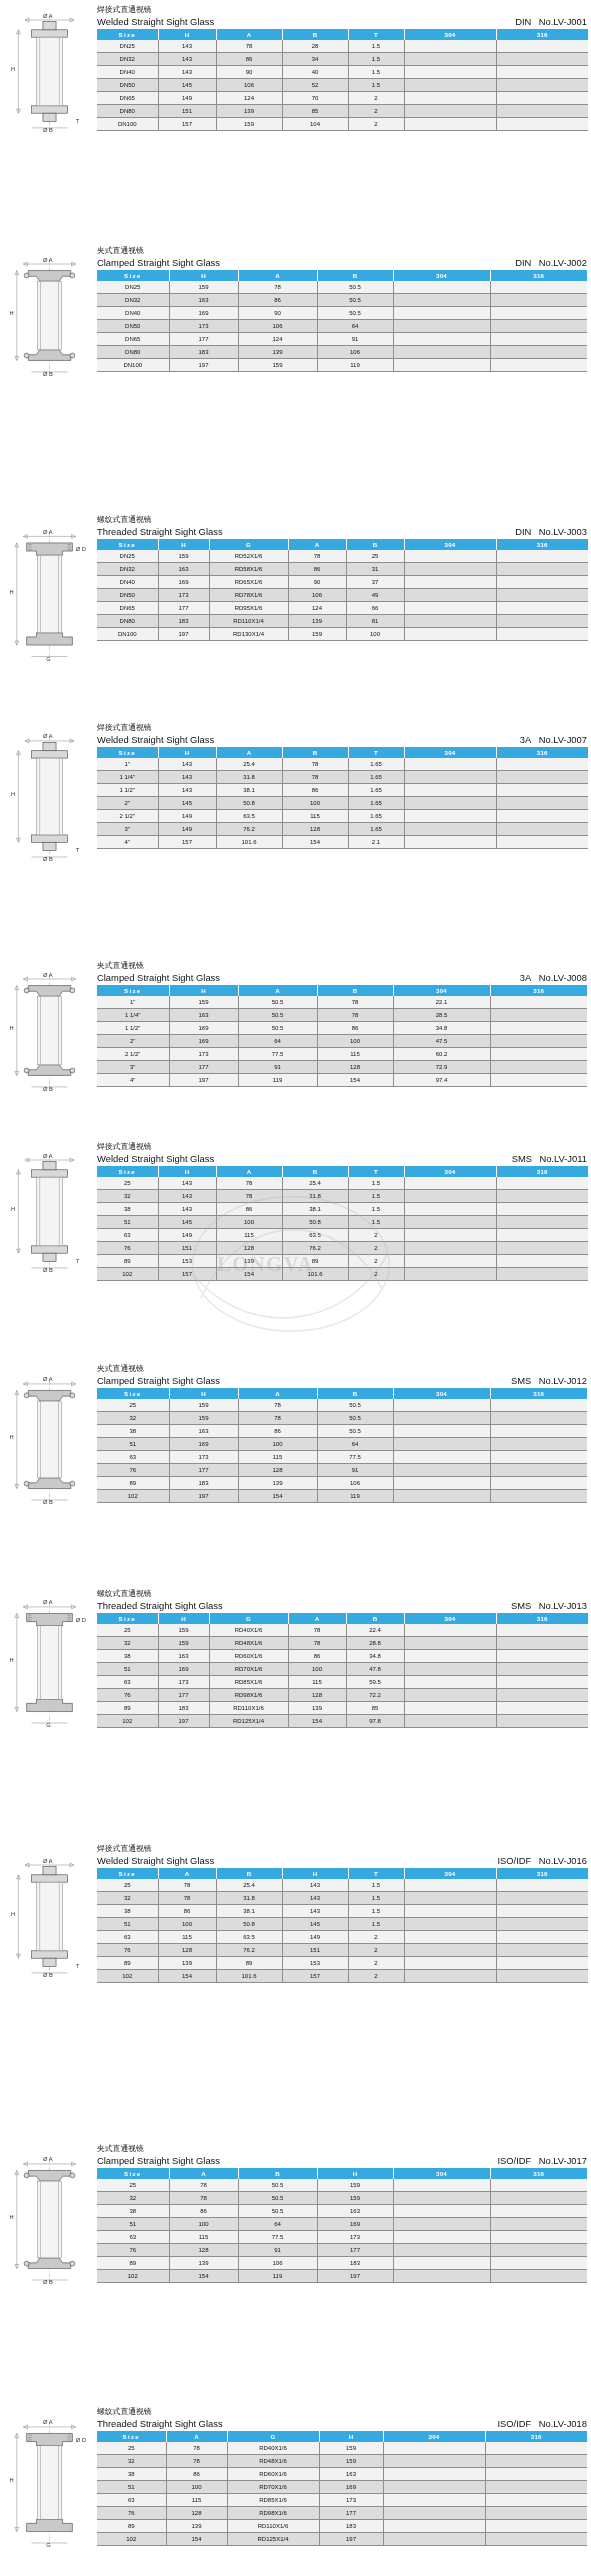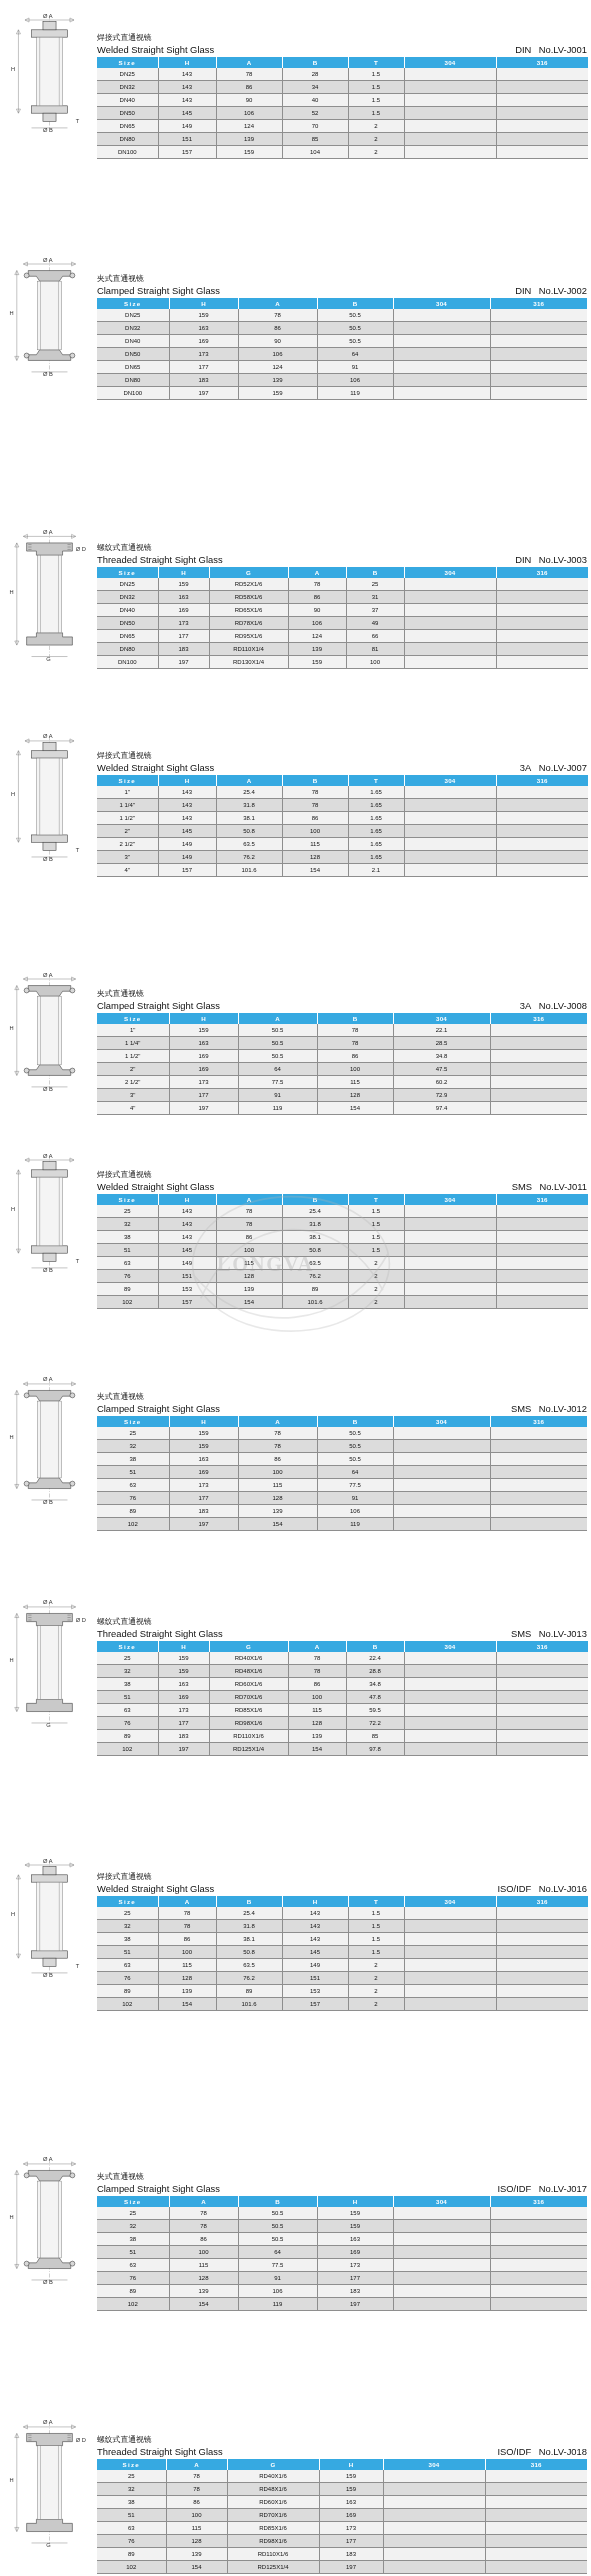--- a/index.html
+++ b/index.html
@@ -54,21 +54,20 @@
     position:absolute;
     left:97px;
     width:490px;
   }
   .title-cn{
     font-size:7.8px;
     line-height:10px;
     color:#1a1a1a;
     font-family:"DejaVu Sans",sans-serif;
     white-space:nowrap;
-    margin-top:28px;
   }
   .title-row{
     display:flex;
     align-items:baseline;
     justify-content:space-between;
     margin-top:0.8px;
     margin-bottom:1.6px;
   }
   .title-en{
     font-size:9.4px;

